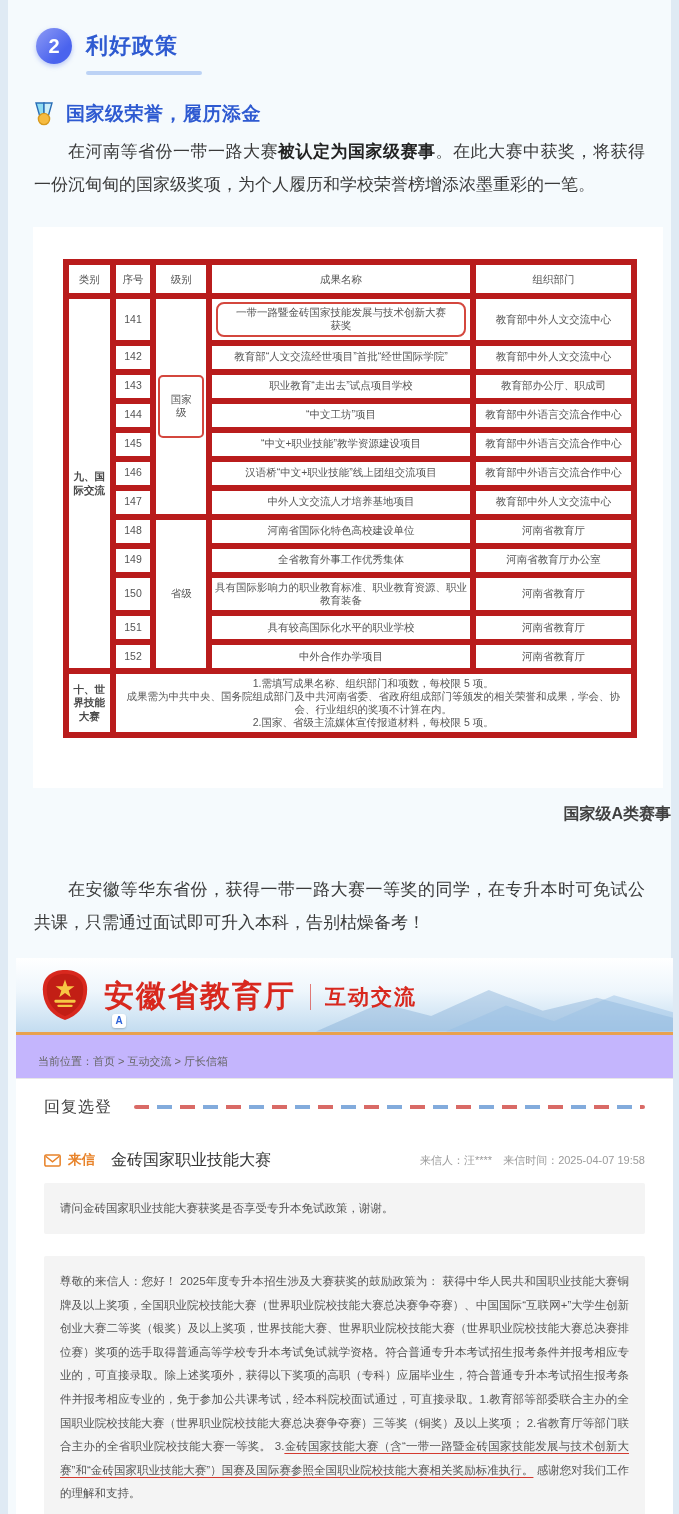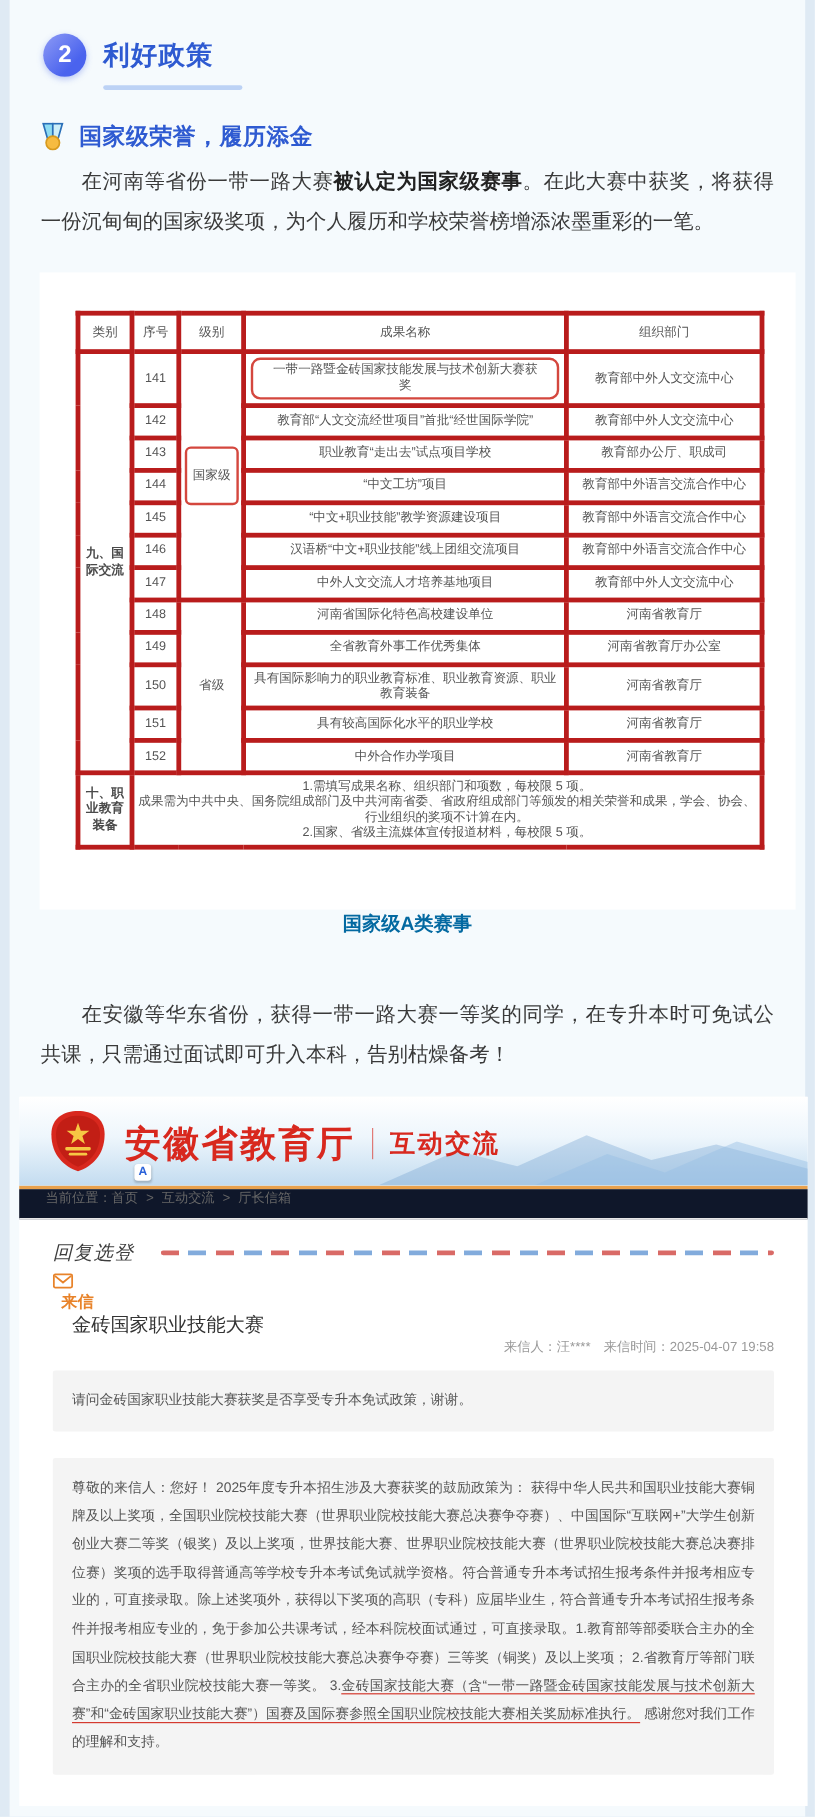--- a/index.html
+++ b/index.html
@@ -36,73 +36,73 @@
     text-indent:2em;text-align:justify;
   }
   .para b{color:#222;}
   
   .table-panel{
     margin:26px 0 0 25px;width:630px;box-sizing:border-box;
     background:#ffffff;padding:32px 26px 50px 30px;
   }
   table.honor{border-collapse:collapse;width:100%;font-size:10.5px;color:#555;}
   table.honor th,table.honor td{
-    border:4px solid #b91c1c;text-align:center;vertical-align:middle;
+    border:6px solid #b91c1c;text-align:center;vertical-align:middle;
     padding:3px 2px;height:17px;line-height:1.25;
   }
   table.honor th{font-weight:normal;height:22px;}
   td.cat{width:40px;font-weight:bold;color:#4a4a4a;}
   td.no{width:34px;}
   td.lvl{width:50px;}
   td.name{width:300px;}
   td.org{width:180px;}
   .red-frame{
     display:block;border:2px solid #d4473e;border-radius:8px;
     padding:2px 16px;margin:0 2px;
   }
   .red-box{
     display:inline-block;border:2px solid #d4473e;border-radius:5px;
     padding:16px 5px;
   }
   td.notes{text-align:left;padding:4px 8px;line-height:1.55;font-size:10.5px;}
   
-  .caption-blue{margin-top:2px;text-align:center;font-size:16px;font-weight:bold;color:#0369a1;}
+  .caption-blue{margin-top:16px;text-align:right;font-size:16px;font-weight:bold;color:#404040;}
   
   .gov-panel{margin:18px 0 0 8px;width:657px;background:#fff;}
   .gov-header{
     position:relative;height:74px;overflow:hidden;
     background:linear-gradient(180deg,#ffffff 0%,#eef6fc 45%,#c3dcf0 100%);
   }
   .mt1,.mt2{position:absolute;bottom:0;height:52px;}
   .mt1{left:300px;width:360px;background:rgba(120,165,210,.38);
        clip-path:polygon(0 100%,18% 45%,32% 70%,48% 20%,63% 60%,78% 35%,100% 75%,100% 100%);}
   .mt2{left:430px;width:240px;background:rgba(150,190,228,.45);
        clip-path:polygon(0 100%,25% 50%,45% 80%,70% 30%,100% 70%,100% 100%);}
   .gov-brand{position:absolute;left:22px;top:10px;display:flex;align-items:center;}
   .gov-name{margin-left:12px;font-size:30px;font-weight:bold;color:#d8281e;letter-spacing:2px;}
   .gov-divider{width:1px;height:26px;background:#d8281e;opacity:.6;margin:0 14px;}
   .gov-nav{font-size:21px;font-weight:bold;color:#d8281e;letter-spacing:2px;}
   .trans-badge{position:absolute;left:96px;top:56px;width:14px;height:14px;background:#fff;
     border-radius:3px;color:#2b62d9;font-size:10px;font-weight:bold;text-align:center;line-height:14px;
     box-shadow:0 1px 2px rgba(0,0,0,.2);}
   .orange-bar{height:3px;background:#e8a14e;}
   .gov-breadcrumb{
-    background:#0f172a;border-bottom:1px solid #e7e7e7;
-    padding:0 0 9px 22px;font-size:11px;color:#666;font-family:Liberation Mono, monospace;
+    background:#c4b5fd;border-bottom:1px solid #e7e7e7;
+    padding:19px 0 9px 22px;font-size:11px;color:#666;
   }
   .gov-body{padding:18px 28px 26px 28px;}
   .reply-select{display:flex;align-items:center;}
-  .reply-select-title{font-size:16px;color:#3d3d3d;letter-spacing:1px;font-style:italic;}
+  .reply-select-title{font-size:16px;color:#3d3d3d;letter-spacing:1px;}
   .dash-line{
     flex:1;height:4px;margin-left:22px;border-radius:2px;
     background:repeating-linear-gradient(90deg,
       #d96a66 0 15px,transparent 15px 23px,
       #82abdc 23px 38px,transparent 38px 46px);
   }
-  .mail-row{display:flex;margin-top:4px;flex-direction:column;}
+  .mail-row{display:flex;align-items:center;margin-top:32px;}
   .mail-row .ic{width:17px;height:17px;flex:0 0 auto;}
   .mail-label{margin-left:7px;font-size:13.5px;font-weight:bold;color:#e8832a;}
   .mail-subject{margin-left:16px;font-size:16px;color:#333;}
   .mail-meta{margin-left:auto;font-size:11px;color:#9a9a9a;white-space:nowrap;}
   .gray-box{
     margin-top:12px;background:#f4f4f4;border-radius:2px;
     padding:14px 16px;font-size:11.5px;color:#555;line-height:2.05;text-align:justify;
   }
   .red-underline{
     text-decoration:underline;
@@ -206,21 +206,21 @@
             <td class="no">151</td>
             <td class="name">具有较高国际化水平的职业学校</td>
             <td class="org">河南省教育厅</td>
           </tr>
         <tr>
             <td class="no">152</td>
             <td class="name">中外合作办学项目</td>
             <td class="org">河南省教育厅</td>
           </tr>
         <tr>
-          <td class="cat">十、职业教育装备</td>
+          <td class="cat">十、世界技能大赛</td>
           <td class="notes" colspan="4">
             <div>1.需填写成果名称、组织部门和项数，每校限 5 项。</div>
             <div>成果需为中共中央、国务院组成部门及中共河南省委、省政府组成部门等颁发的相关荣誉和成果，学会、协会、行业组织的奖项不计算在内。</div>
             <div>2.国家、省级主流媒体宣传报道材料，每校限 5 项。</div>
           </td>
         </tr>
       </tbody>
     </table>
   </div>
   <div class="caption-blue">国家级A类赛事</div>

